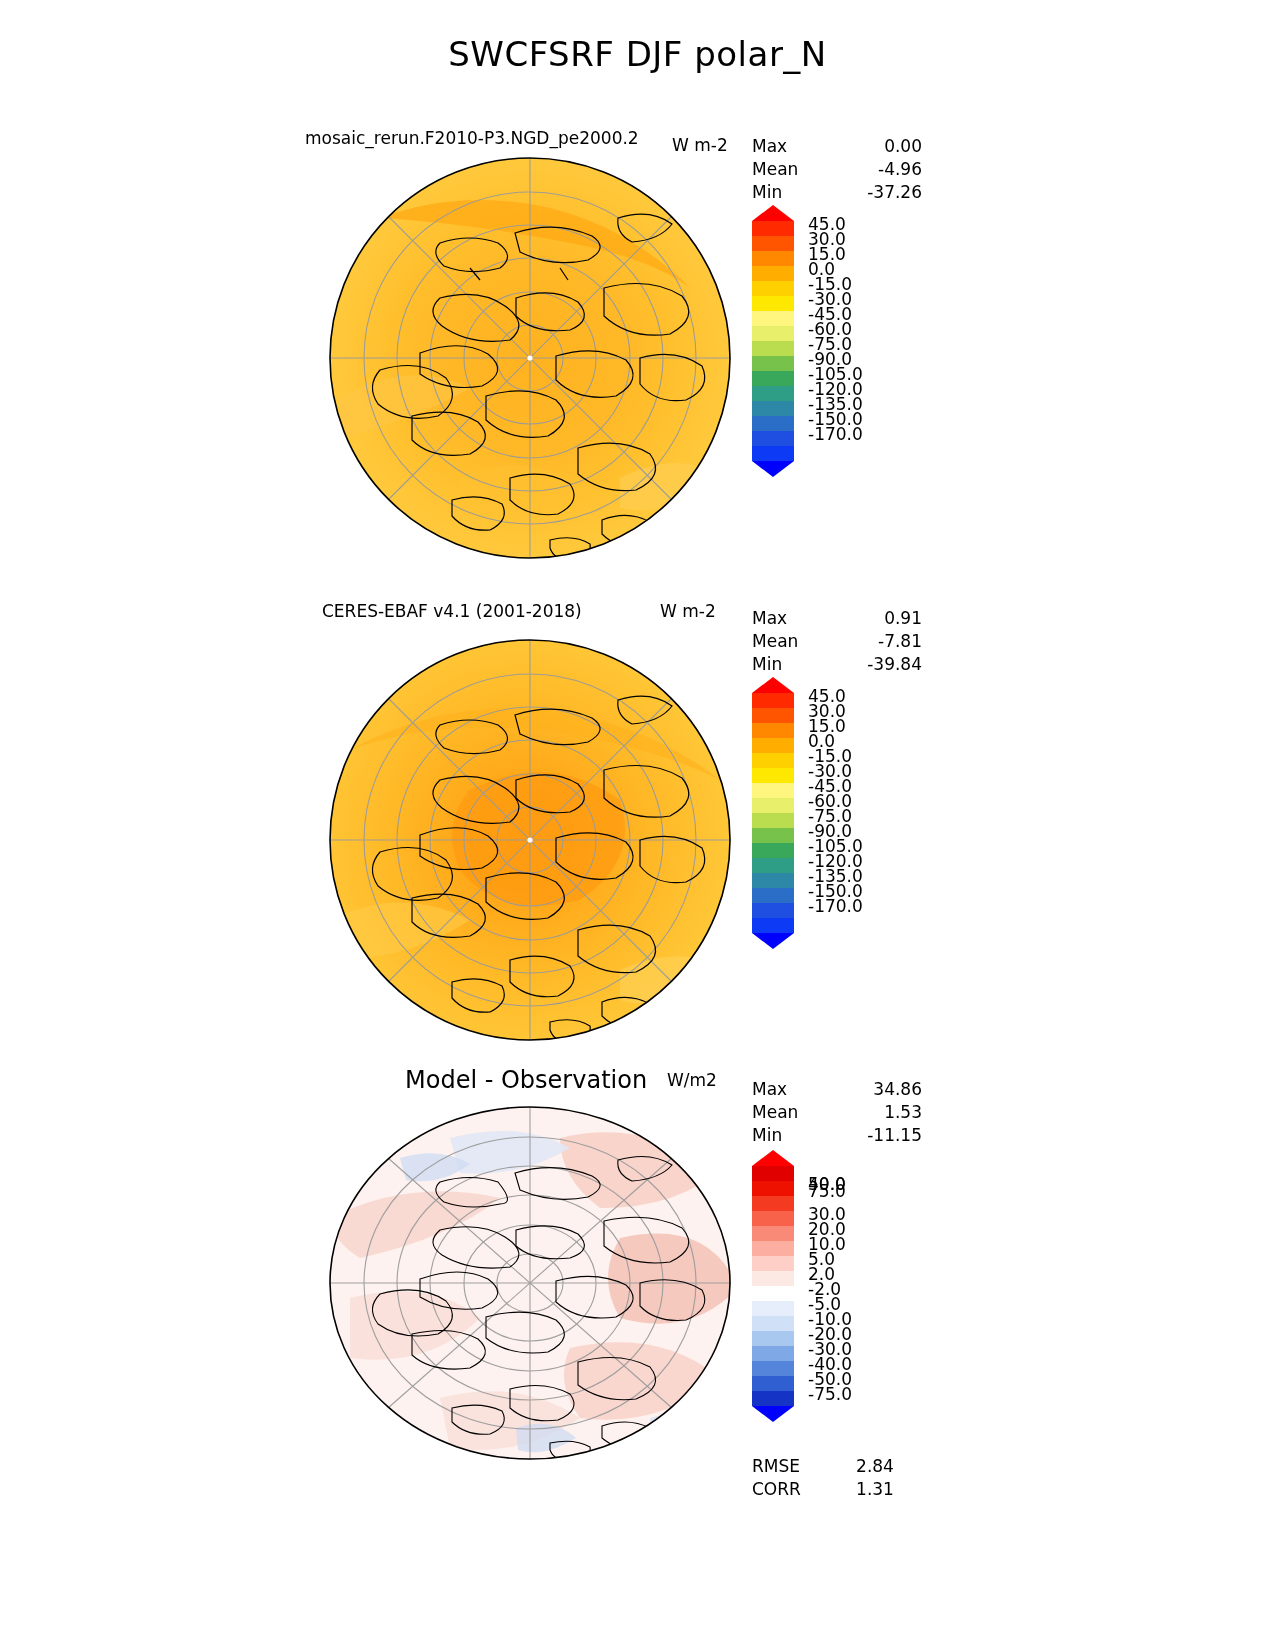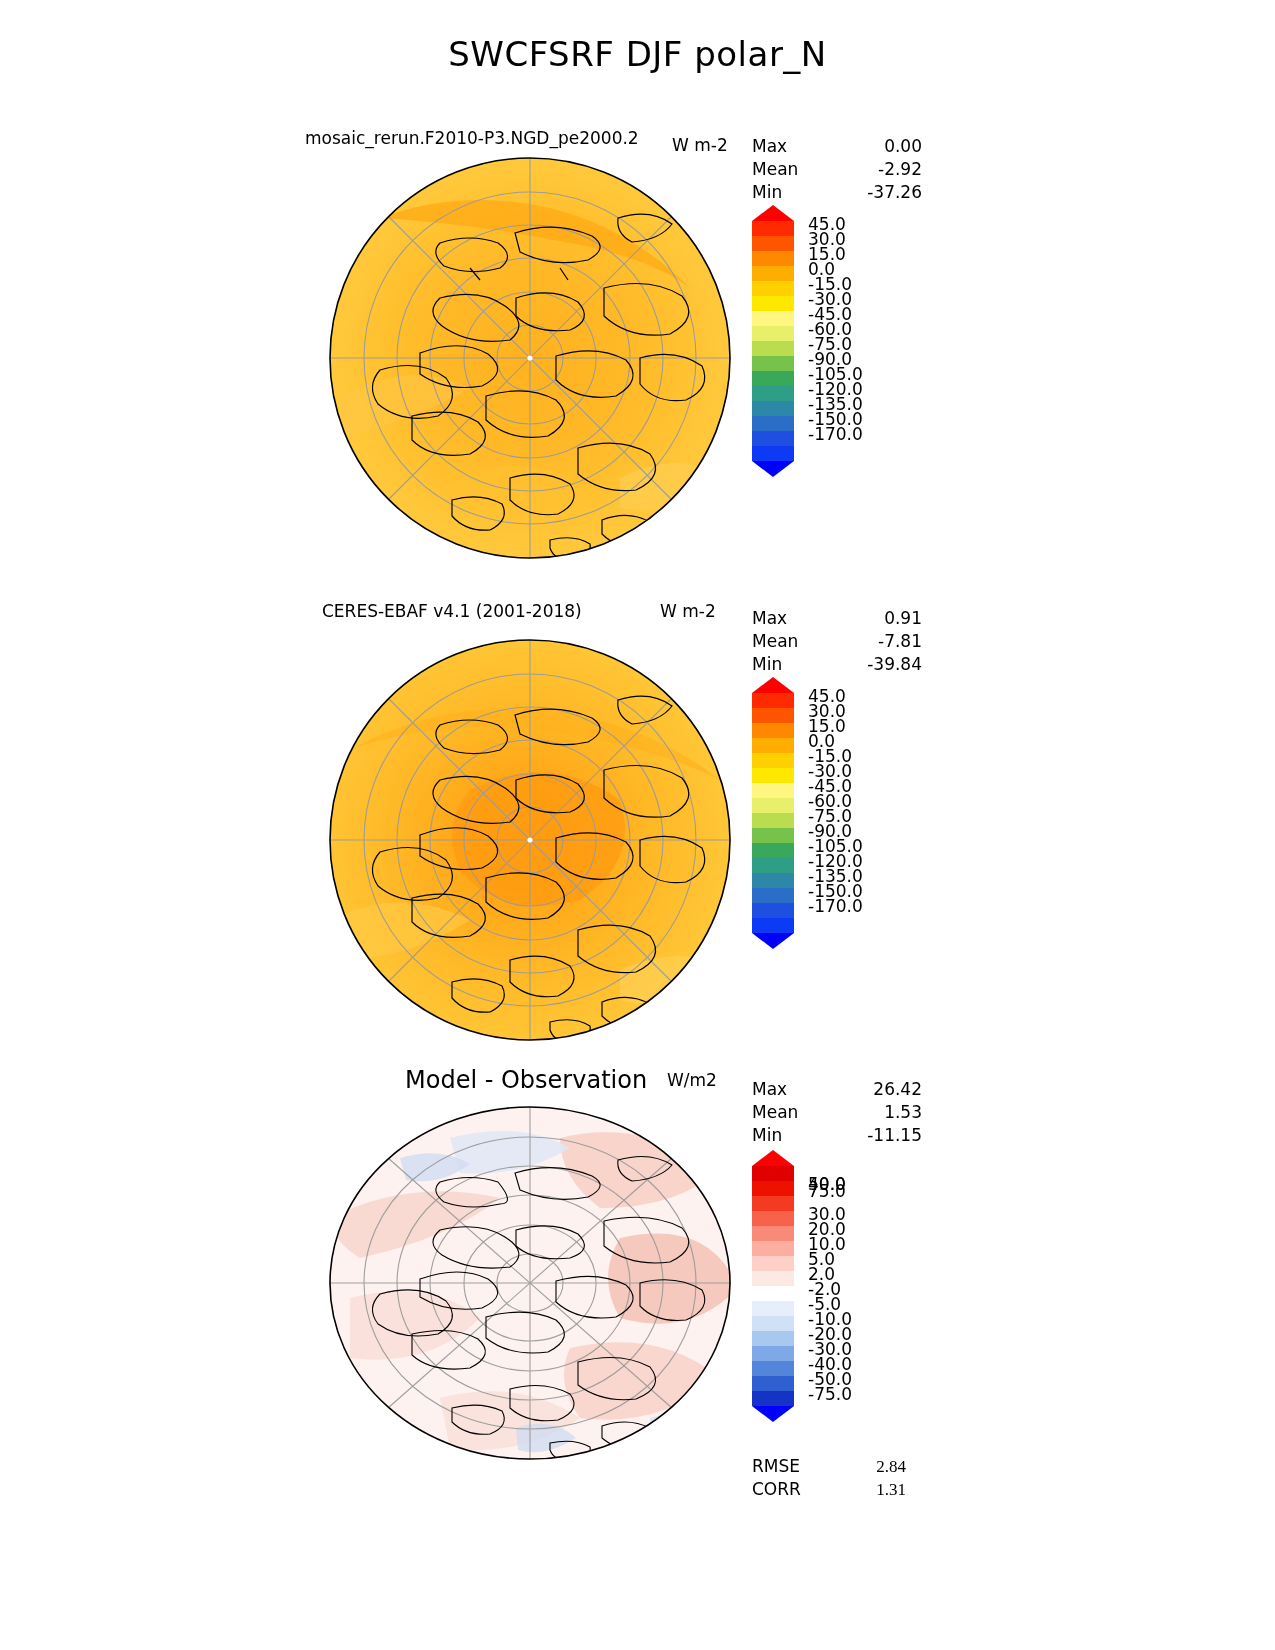--- a/index.html
+++ b/index.html
@@ -97,40 +97,40 @@
     white-space: nowrap;
   }
 
   .bottom-stats {
     position: absolute;
     font-size: 17px;
     line-height: 23px;
   }
   .bottom-stats .row { position: relative; height: 23px; }
   .bottom-stats .lab { position: absolute; left: 0; }
-  .bottom-stats .val { position: absolute; left: 44px; width: 110px; text-align: right; font-family: Liberation Serif, serif; }
+  .bottom-stats .val { position: absolute; left: 68px; width: 110px; text-align: center; }
 </style>
 </head>
 <body>
 
 <div class="page-title">SWCFSRF DJF polar_N</div>
 
 <div class="panel panel-1">
 
   <div class="map-title title-a">mosaic_rerun.F2010-P3.NGD_pe2000.2</div>
   <div class="units" style="left:672px; top:25px;">W m-2</div>
 
   <div class="stats" style="left:752px; top:25px;">
     <div class="row">
         <span class="lab">Max</span>
         <span class="val">0.00</span>
       </div>
     <div class="row">
         <span class="lab">Mean</span>
-        <span class="val">-2.92</span>
+        <span class="val">-4.96</span>
       </div>
     <div class="row">
         <span class="lab">Min</span>
         <span class="val">-37.26</span>
       </div>
   </div>
 
   <div class="globe-wrap" style="left:320px; top:38px;">
     <svg class="globe" viewBox="0 0 420 420">
       <defs>
@@ -347,21 +347,21 @@
 </div>
 
 <div class="panel panel-3">
 
   <div class="map-title" style="left:405px; top:16px; font-size:24px;">Model - Observation</div>
   <div class="units" style="left:667px; top:20px;">W/m2</div>
 
   <div class="stats" style="left:752px; top:28px;">
     <div class="row">
         <span class="lab">Max</span>
-        <span class="val">26.42</span>
+        <span class="val">34.86</span>
       </div>
     <div class="row">
         <span class="lab">Mean</span>
         <span class="val">1.53</span>
       </div>
     <div class="row">
         <span class="lab">Min</span>
         <span class="val">-11.15</span>
       </div>
   </div>

